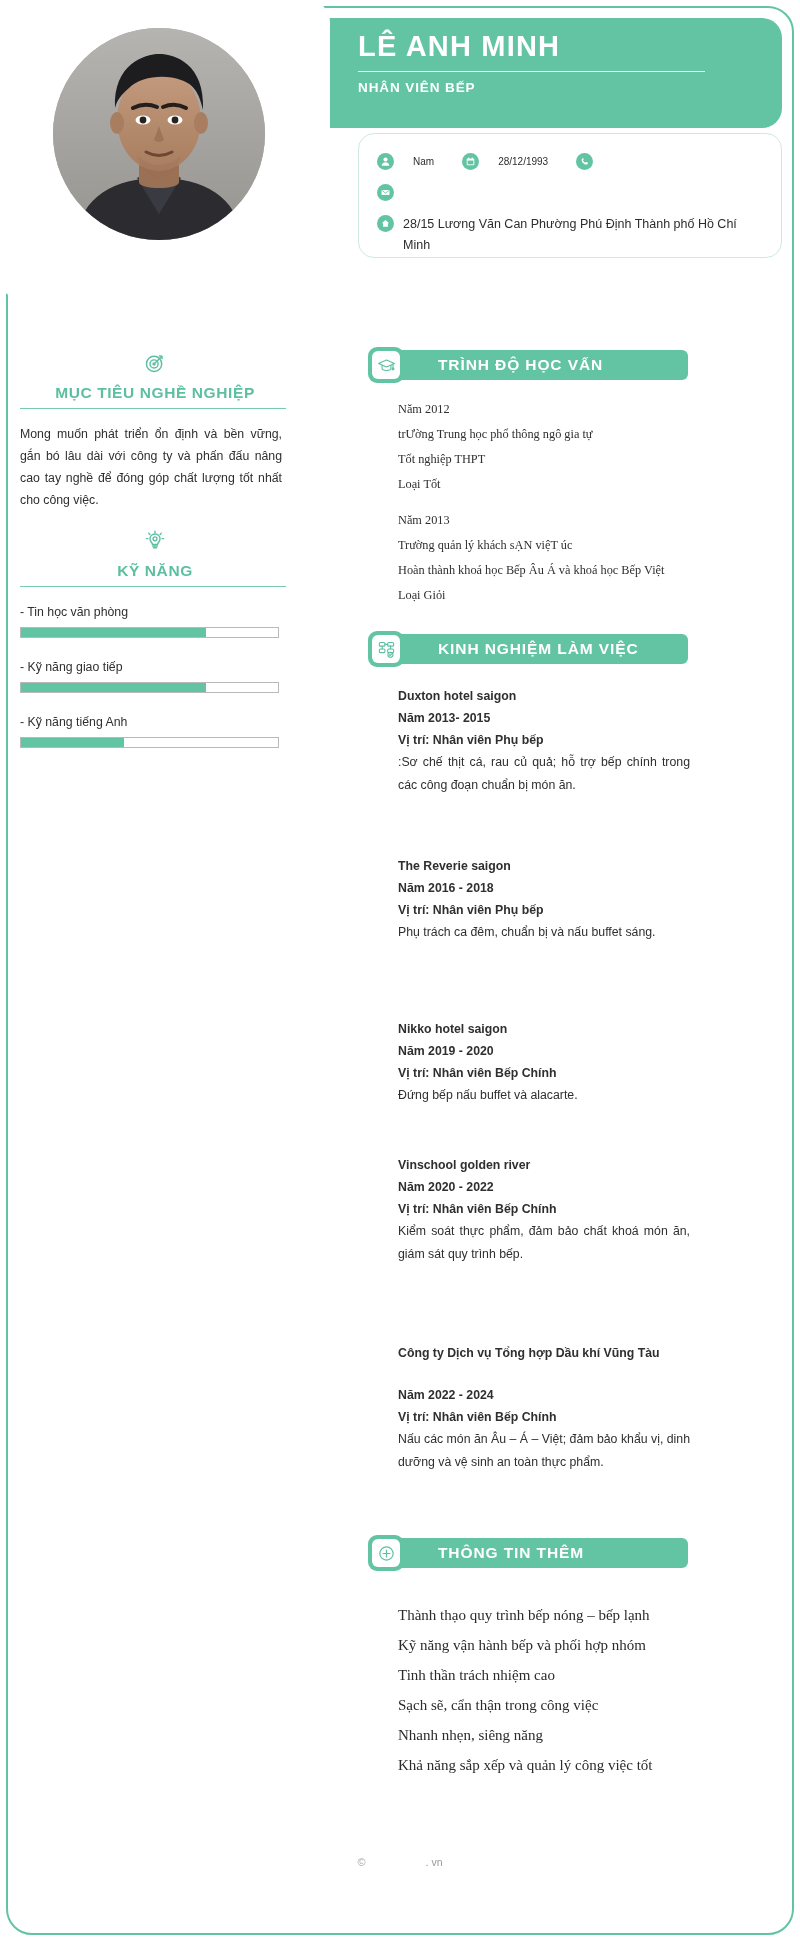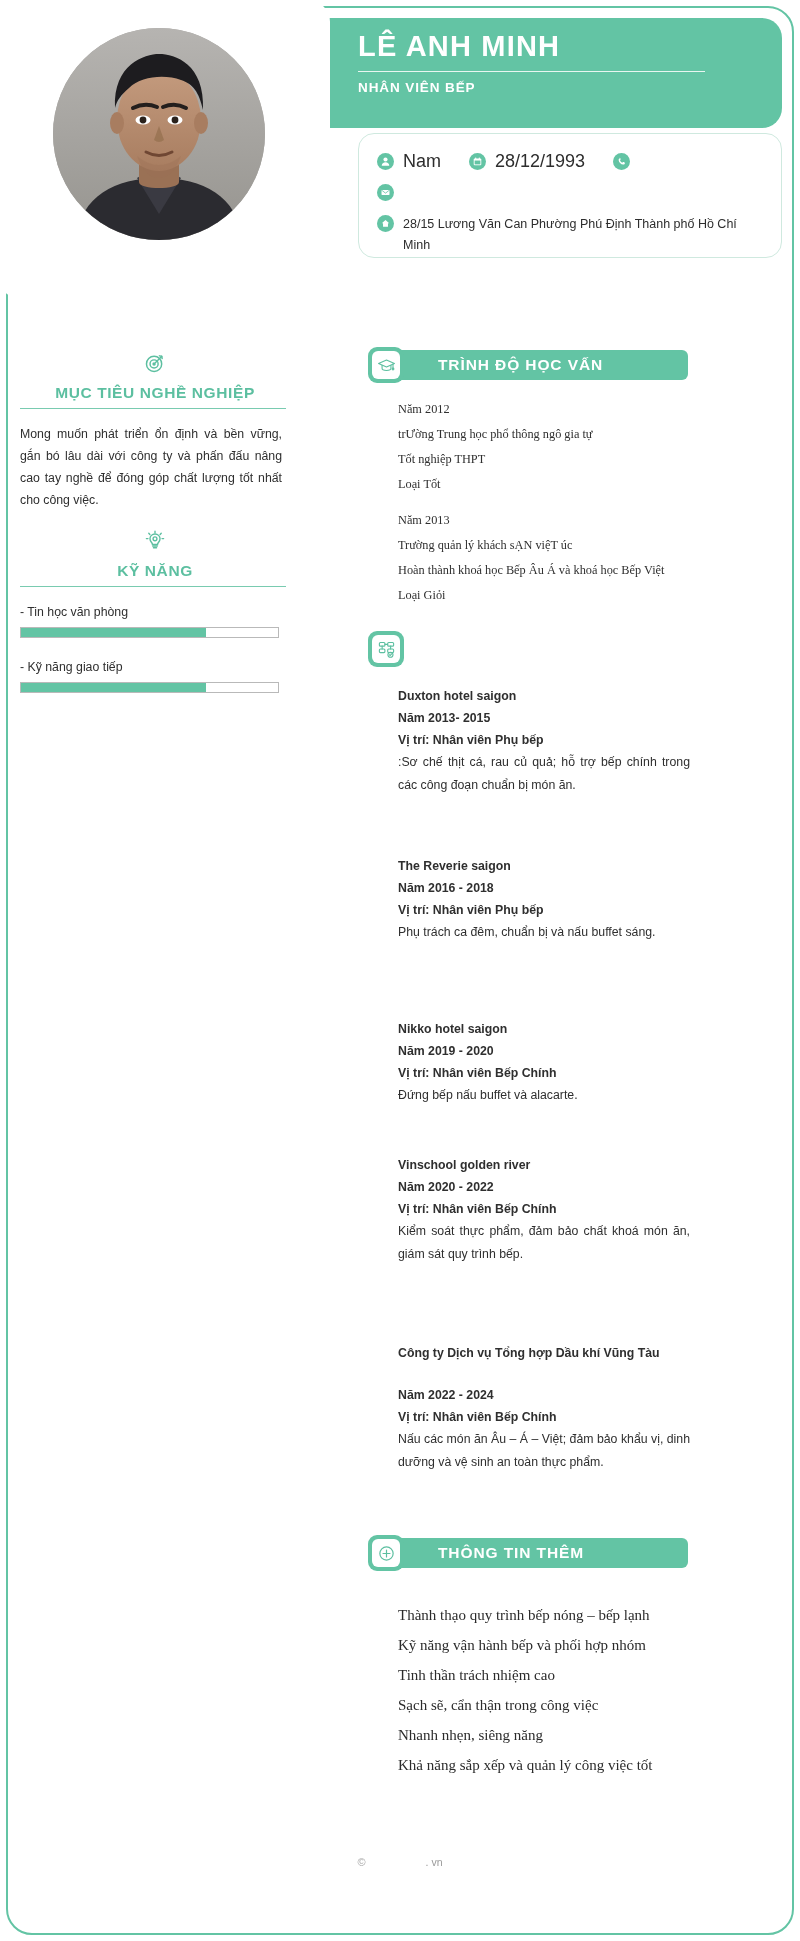--- a/index.html
+++ b/index.html
@@ -114,23 +114,23 @@
     border-radius: 50%;
     background: #63c4a4;
     display: inline-flex;
     align-items: center;
     justify-content: center;
     flex: none;
     margin-top: 1px;
   }
   .cicon svg { display: block; }
   .ctext {
-    font-size: 18px;
+    font-size: 10px;
     color: #2d2d2d;
-    margin-left: 9px;
+    margin-left: 19px;
     line-height: 19px;
   }
   .c-gap { width: 28px; display: inline-block; }
   .addr-text {
     font-size: 12.5px;
     color: #2d2d2d;
     margin-left: 9px;
     line-height: 21px;
     width: 352px;
   }
@@ -404,20 +404,26 @@
         <div class="skill-track">
           <div class="skill-fill" style="width: 72%;"></div>
         </div>
       </div>
       <div>
         <div class="skill-label">- Kỹ năng giao tiếp</div>
         <div class="skill-track">
           <div class="skill-fill" style="width: 72%;"></div>
         </div>
       </div>
+      <div>
+        <div class="skill-label">- Kỹ năng tiếng Anh</div>
+        <div class="skill-track">
+          <div class="skill-fill" style="width: 40%;"></div>
+        </div>
+      </div>
     </div>
   </div>
 
   <div class="rsec-head" style="left:368px; top:348px;text-align:center;">
     <div class="rsec-badge">
       <div class="rsec-badge-inner">
         <svg width="19" height="19" viewBox="0 0 24 24" fill="none" stroke="#5cbfa0" stroke-width="1.4" stroke-linejoin="round">
           <path d="M12 5 L22 9.4 L12 13.8 L2 9.4 Z"></path>
           <path d="M6.4 11.3v4.3c0 1.6 2.6 2.8 5.6 2.8s5.6-1.2 5.6-2.8v-4.3"></path>
           <path d="M20.2 10.2v5.1" stroke-linecap="round"></path>
@@ -451,20 +457,23 @@
           <rect x="3" y="3.2" width="7" height="4.6" rx="1.3"></rect>
           <rect x="13.5" y="3.2" width="7.5" height="4.6" rx="1.3"></rect>
           <rect x="3" y="11.3" width="7" height="4.6" rx="1.3"></rect>
           <rect x="13.5" y="11.3" width="7.5" height="4.6" rx="1.3"></rect>
           <path d="M10 5.5h3.5M6.5 7.8v3.5M17.2 7.8v3.5" stroke-linecap="round"></path>
           <circle cx="17" cy="18.6" r="3.2"></circle>
             <path d="M15.6 18.6l1 1.1 1.9-2.1" stroke-linecap="round" stroke-linejoin="round"></path>
         </svg>
       </div>
     </div>
+    <div class="rsec-bar" style="width:290px;">
+      <span class="rsec-bar-text">KINH NGHIỆM LÀM VIỆC</span>
+    </div>
   </div>
 
   <div class="rbody" style="left:398px; top:685px; width:292px;">
     <span class="exp-strong">Duxton hotel saigon</span>
     <span class="exp-strong">Năm 2013- 2015</span>
     <span class="exp-strong">Vị trí: Nhân viên Phụ bếp</span>
     <span class="exp-desc">:Sơ chế thịt cá, rau củ quả; hỗ trợ bếp chính trong các công đoạn chuẩn bị món ăn.</span>
   </div>
 
   <div class="rbody" style="left:398px; top:855px; width:292px;">

